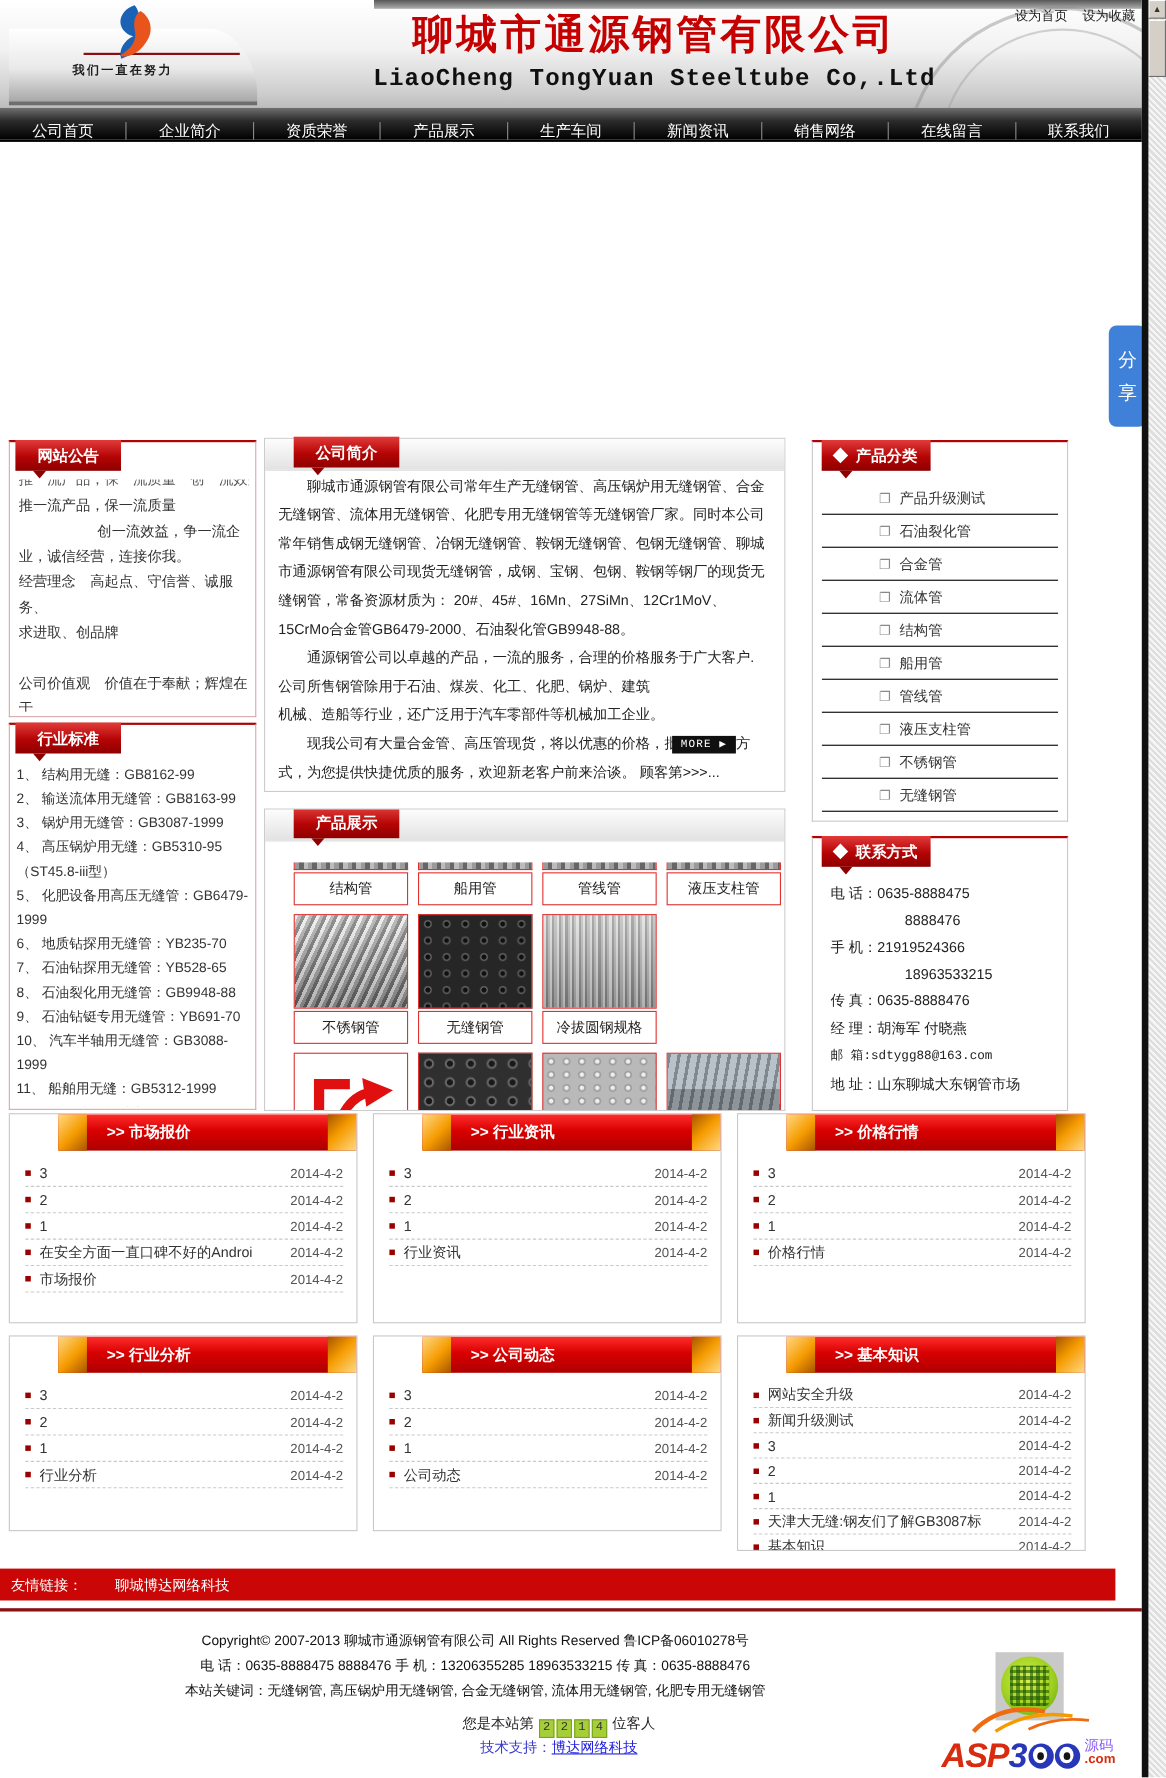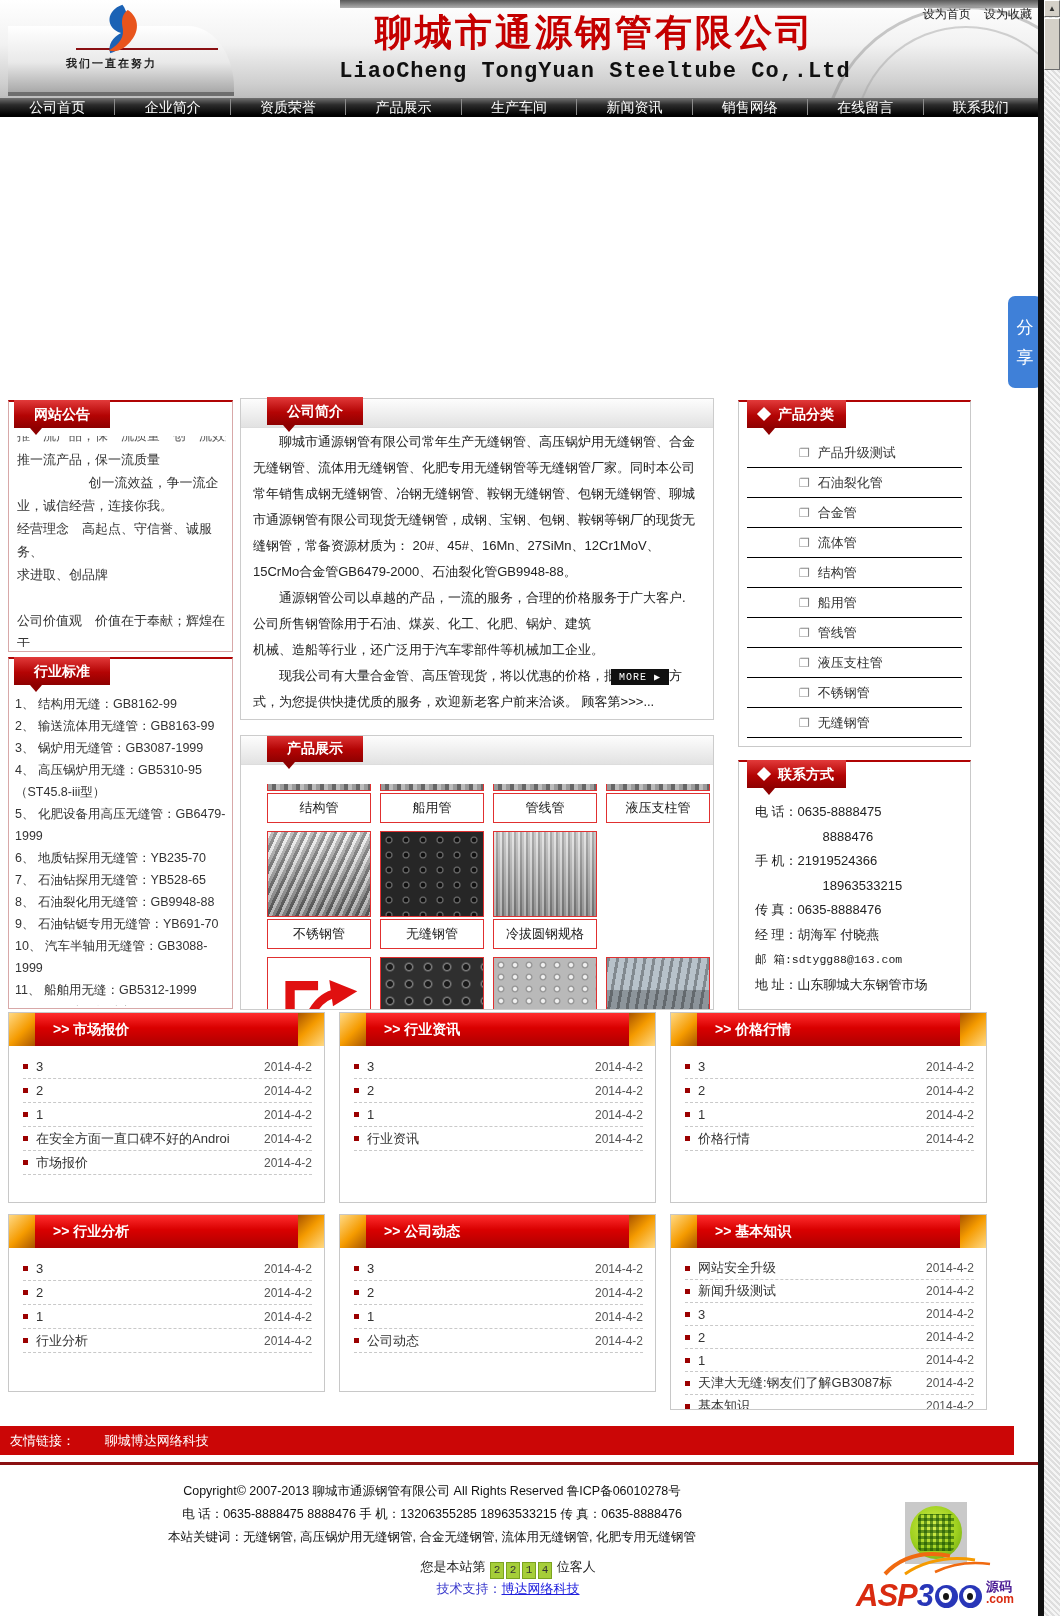--- a/index.html
+++ b/index.html
@@ -34,21 +34,21 @@
     background:linear-gradient(180deg,#ffffff 0%,#e9e9e9 55%,#a9a9a9 100%);
     border-radius:0 46px 0 0/0 62px 0 0;border-bottom:4px solid #6e6e6e;}
   .logo-badge .redline{position:absolute;left:68px;right:16px;top:22px;height:2px;background:#8a0f12;}
   .slogan{position:absolute;left:58px;top:30px;font-size:11px;font-weight:bold;color:#1c1c1c;letter-spacing:2px;}
   .logo{position:absolute;left:94px;top:2px;width:54px;height:54px;}
   .titles{position:absolute;left:295px;top:12px;width:600px;text-align:center;z-index:2;}
   .title-cn{font-family:"Liberation Serif","DejaVu Serif",serif;font-size:37px;font-weight:bold;color:#c40000;letter-spacing:3px;line-height:42px;}
   .title-en{font-family:"Liberation Mono","DejaVu Sans Mono",monospace;font-size:22px;font-weight:bold;color:#101010;margin-top:5px;letter-spacing:1px;}
 
   
-  .nav{left:0;top:98px;width:1038px;height:19px;display:flex;align-items:center;
+  .nav{left:0;top:98px;width:1038px;height:31px;display:flex;align-items:flex-end;
     background:linear-gradient(180deg,#707070 0%,#2c2c2c 40%,#000 100%);border-bottom:2px solid #000;}
   .nav-item{flex:1;text-align:center;color:#fff;font-size:14px;cursor:pointer;white-space:nowrap;
     border-right:1px solid #8b8b8b;line-height:16px;}
   .nav-item:last-child{border-right:none;}
 
   
   .share{left:1008px;top:296px;width:34px;height:92px;background:#3f80d8;border-radius:7px;z-index:1;
     color:#fff;font-size:17px;display:flex;flex-direction:column;align-items:center;justify-content:center;gap:7px;cursor:pointer;}
 
   
@@ -116,21 +116,21 @@
   .contact{left:738px;top:760px;width:233px;height:250px;}
   .con-body{position:absolute;top:38px;left:16px;right:6px;bottom:4px;overflow:hidden;
     font-size:13px;color:#222;line-height:24.5px;}
   .con-line.ind{padding-left:5.2em;}
   .con-line .mono{font-family:"Liberation Mono","DejaVu Sans Mono",monospace;font-size:11.5px;}
 
   
   .news-grid{left:8px;top:1012px;width:980px;display:grid;grid-template-columns:317px 317px 317px;column-gap:14px;row-gap:11px;align-items:start;}
   .news-box{border:1px solid #c8c8c8;background:#fff;overflow:hidden;position:relative;box-sizing:border-box;}
   .news-head{height:33px;position:relative;color:#fff;font-size:14px;font-weight:bold;line-height:33px;padding-left:44px;
-    background:linear-gradient(180deg,#ff2d2d 0%,#d90000 45%,#ae0000 100%);}
+    background:linear-gradient(180deg,#ff2d2d 0%,#d90000 45%,#ae0000 100%);margin-left:44px;}
   .news-head::before,.news-head::after{content:'';position:absolute;top:0;width:26px;height:33px;
     background:linear-gradient(135deg,#ffd984 0%,#f59b00 55%,#a85400 100%);}
   .news-head::before{left:0;}
   .news-head::after{right:0;background:linear-gradient(315deg,#ffd984 0%,#f59b00 55%,#a85400 100%);}
   .news-items{padding:9px 12px 0 14px;}
   .news-row{display:flex;align-items:center;height:23px;border-bottom:1px dashed #c9c9c9;}
   .news-box.compact .news-row{height:22px;}
   .bullet{width:5px;height:5px;background:#9b0000;margin-right:8px;flex:none;}
   .news-title{flex:1;font-size:13px;color:#333;white-space:nowrap;overflow:hidden;cursor:pointer;}
   .news-date{font-size:12px;color:#555;margin-left:6px;flex:none;}
@@ -154,21 +154,21 @@
     background-image:repeating-linear-gradient(0deg,rgba(20,80,0,.55) 0 3px,transparent 3px 6px),
                      repeating-linear-gradient(90deg,rgba(20,80,0,.55) 0 3px,transparent 3px 6px);}
   .asp-logo{left:856px;top:1548px;width:204px;height:68px;z-index:3;background:transparent;}
   .asp-text{position:absolute;left:0;bottom:2px;white-space:nowrap;}
   .asp-a{font-size:31px;font-weight:bold;font-style:italic;color:#d92b10;letter-spacing:-1px;}
   .asp-3{font-size:31px;font-weight:bold;font-style:italic;color:#2836b8;}
   .eye{display:inline-block;width:23px;height:23px;border-radius:50%;background:#2836b8;position:relative;vertical-align:-2px;margin-left:1px;}
   .eye::before{content:'';position:absolute;left:4px;top:3px;width:13px;height:15px;border-radius:50%;background:#fff;}
   .eye::after{content:'';position:absolute;left:8px;top:8px;width:6px;height:7px;border-radius:50%;background:#151515;}
   .asp-cn{display:inline-block;margin-left:4px;vertical-align:3px;}
-  .asp-cn .ym{display:block;font-size:13px;font-weight:bold;color:#4c1d95;line-height:13px;}
+  .asp-cn .ym{display:block;font-size:13px;font-weight:normal;color:#8b5cf6;line-height:13px;}
   .asp-cn .com{display:block;font-size:12px;font-weight:bold;color:#d92b10;line-height:12px;}
   .flames{position:absolute;left:24px;top:-2px;width:150px;height:30px;}
 </style>
 </head>
 <body>
 
 <div class="abs page-edge"></div>
 <div class="abs scrollbar">
   <div class="sb-btn sb-up">▲</div>
   <div class="sb-thumb"></div>

